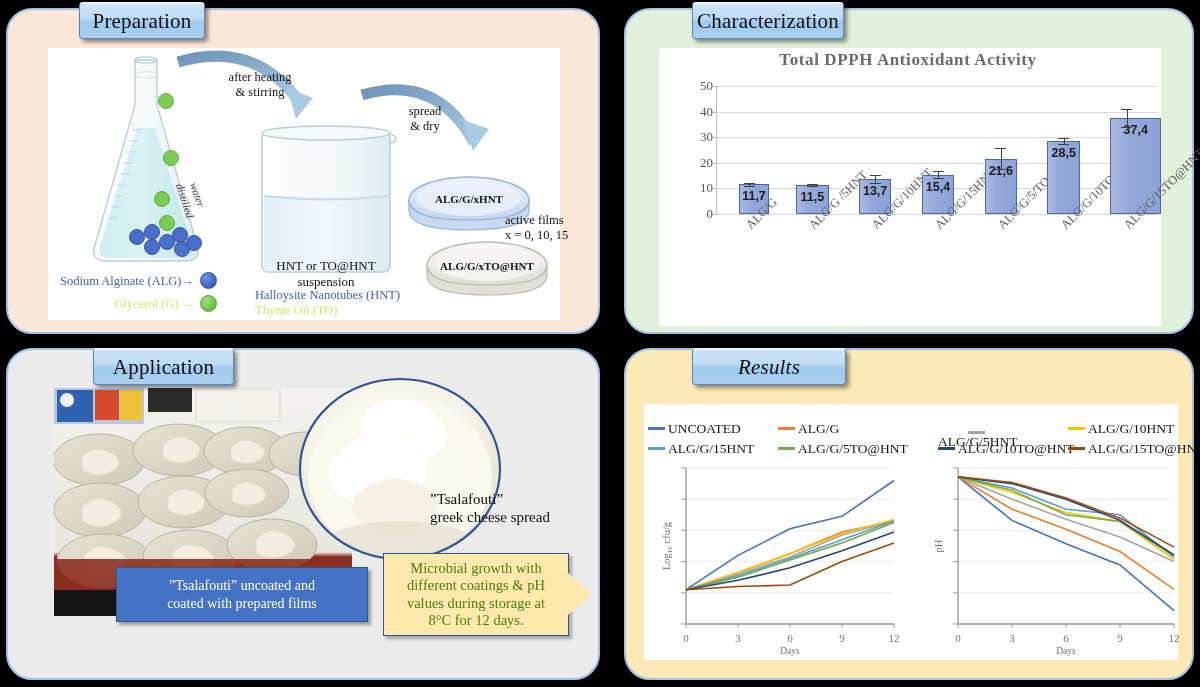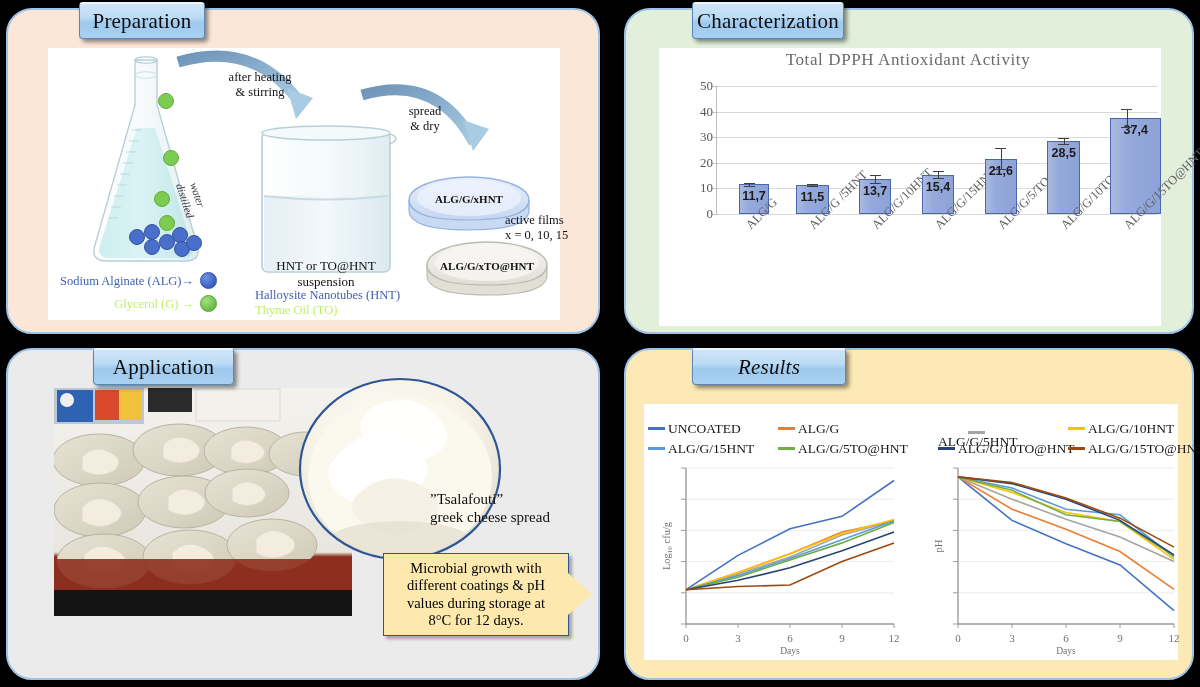--- a/index.html
+++ b/index.html
@@ -42,42 +42,42 @@
   .prep-lbl{position:absolute;font-size:12.5px;color:#121212;line-height:1.18;text-align:center;}
   .leg-lbl{position:absolute;font-size:12.5px;line-height:1.15;white-space:nowrap;}
   .leg-blue{color:#3f62b5;}
   .leg-green{color:#bef264;}
   .dot{position:absolute;border-radius:50%;}
   .dot-alg{background:radial-gradient(circle at 34% 30%,#6f92e0,#3a5fc0 70%);border:1px solid #2e4da8;}
   .dot-gly{background:radial-gradient(circle at 34% 30%,#a4e07d,#69bc48 70%);border:1px solid #56a338;}
   .dishlbl{position:absolute;font-size:11.5px;color:#111;white-space:nowrap;}
 
   
-  #bar-title{position:absolute;left:0;right:4px;top:46px;text-align:center;font-size:17px;color:#6b6b6b;letter-spacing:.6px;}
+  #bar-title{position:absolute;left:0;right:4px;top:46px;text-align:center;font-size:17px;color:#6b6b6b;letter-spacing:.6px;font-weight:bold;}
   .bc-plot{position:absolute;left:718px;top:86px;width:440px;height:128px;}
   .bc-grid{position:absolute;left:0;right:0;height:1px;background:#d9d9d9;}
   .bc-axis{position:absolute;left:-2px;top:0;bottom:0;width:1px;background:#bfbfbf;}
   .bc-ytick{position:absolute;right:100%;margin-right:5px;transform:translateY(-50%);font-size:13px;color:#595959;}
   .bc-tickmark{position:absolute;right:100%;width:5px;height:1px;background:#bfbfbf;}
   .bar{position:absolute;bottom:0;
      background:linear-gradient(to right,#aab9e0 0%,#95a9da 35%,#8da2d7 100%);
      border:1px solid #4a66ad;box-sizing:border-box;}
   .bar-val{position:absolute;left:0;right:0;top:4px;text-align:center;font-size:12.5px;font-weight:bold;color:#1a1a1a;
      font-family:"Liberation Sans",sans-serif;}
   .errbar{position:absolute;width:1px;background:#3f3f3f;left:50%;}
   .errcap{position:absolute;height:1px;background:#3f3f3f;width:11px;left:50%;margin-left:-5.5px;}
   .bc-xlbl{position:absolute;font-size:12.5px;color:#5e5e5e;white-space:nowrap;
      transform:rotate(-45deg);transform-origin:left top;}
   .appcap{position:absolute;font-size:15px;color:#111;text-align:left;line-height:1.2;}
   #bluebox{position:absolute;left:116px;top:567px;width:250px;height:53px;background:#4472c4;
      border:1px solid #2e5596;box-shadow:3px 3px 3px rgba(0,0,0,.35);
      color:#fff;font-size:14px;line-height:1.24;display:flex;align-items:center;justify-content:center;text-align:center;}
   #yellowbox{position:absolute;left:383px;top:553px;width:186px;height:83px;background:#fde9ae;
      border:1px solid #2e5596;box-shadow:3px 3px 3px rgba(0,0,0,.3);
-     color:#000000;font-size:14.5px;line-height:1.2;display:flex;align-items:center;justify-content:center;text-align:center;padding:0 4px;box-sizing:border-box;}
+     color:#4d7c0f;font-size:14.5px;line-height:1.2;display:flex;align-items:center;justify-content:center;text-align:center;padding:0 4px;box-sizing:border-box;}
   #yarrow{position:absolute;left:568px;top:573px;width:0;height:0;
      border-top:21px solid transparent;border-bottom:21px solid transparent;border-left:24px solid #fde9ae;}
   #yarrow-o{position:absolute;left:568px;top:571px;width:0;height:0;
      border-top:23px solid transparent;border-bottom:23px solid transparent;border-left:26px solid #2e5596;z-index:-1;}
 
   
   #res-legend{position:absolute;left:648px;top:406px;width:534px;}
   .lg-item{display:flex;align-items:center;height:19px;margin-top:13px;}
   .lg-line{width:17px;height:2.5px;margin-right:3px;flex:0 0 auto;}
   .lg-txt{font-size:13.5px;color:#151515;white-space:nowrap;}
@@ -378,20 +378,26 @@
 
   <div class="badge" id="badge-app">
     <span>Application</span>
   </div>
 
   <div class="appcap" style="left:430px;top:490px;width:160px;">
     <span>”Tsalafouti”</span><br>
     <span>greek cheese spread</span>
   </div>
 
+  <div id="bluebox">
+    <div>
+      <span>”Tsalafouti” uncoated and</span><br>
+      <span>coated with prepared films</span>
+    </div>
+  </div>
 
   <div id="yarrow-o"></div>
   <div id="yellowbox">
     <div>
       <span>Microbial growth with</span><br>
       <span>different coatings &amp; pH</span><br>
       <span>values during storage at</span><br>
       <span>8°C for 12 days.</span>
     </div>
   </div>

